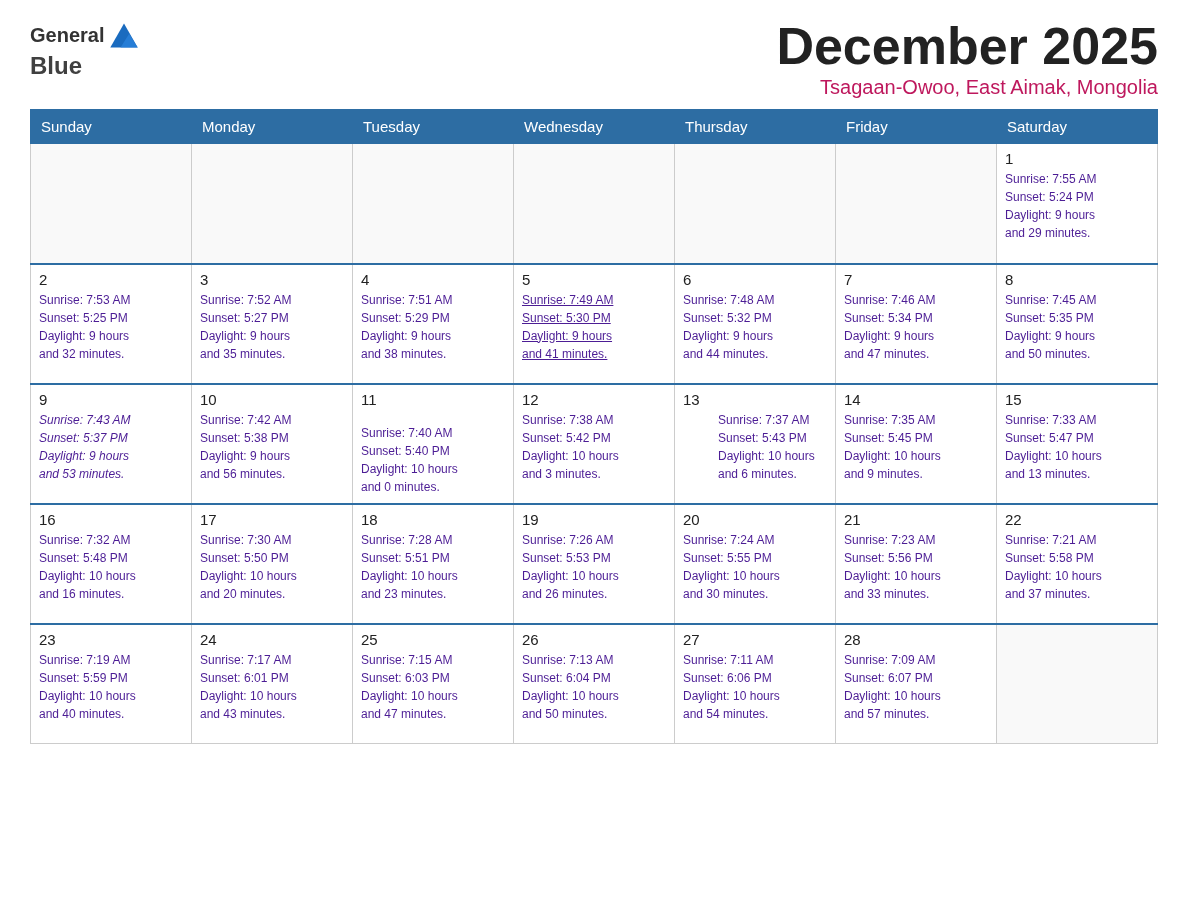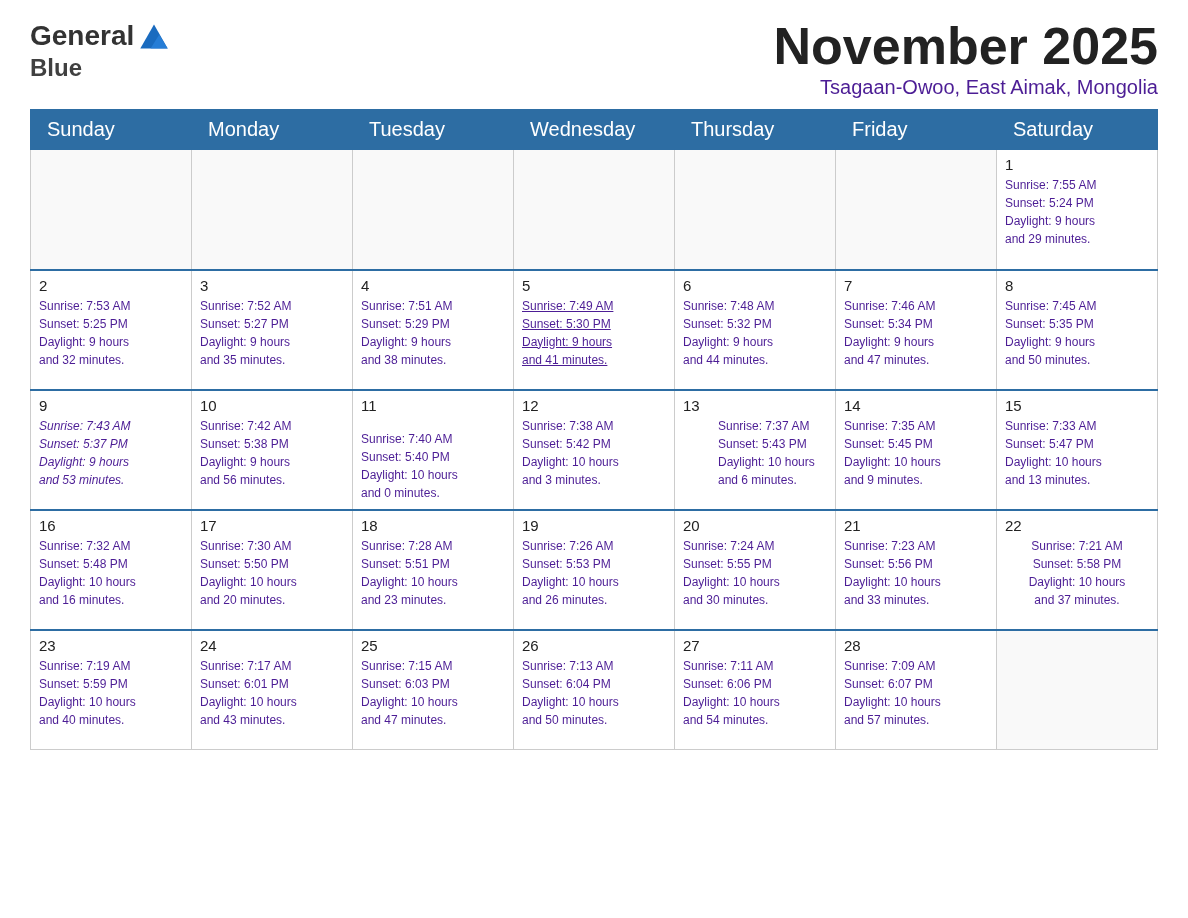--- a/index.html
+++ b/index.html
@@ -27,34 +27,34 @@
       text-align: right;
     }
     .month-year {
       font-size: 52px;
       font-weight: bold;
       color: #222;
       line-height: 1;
     }
     .location {
       font-size: 20px;
-      color: #4c1d95;
+      color: #be185d;
       margin-top: 4px;
     }
     .calendar {
       width: 100%;
       border-collapse: collapse;
       margin-top: 10px;
     }
     .calendar th {
       background-color: #2d6da3;
       color: #fff;
       text-align: left;
-      padding: 8px 16px;
-      font-size: 20px;
+      padding: 8px 10px;
+      font-size: 15px;
       font-weight: normal;
       border: 1px solid #2d6da3;
     }
     .calendar td {
       vertical-align: top;
       padding: 6px 8px;
       border: 1px solid #ccc;
       width: calc(100% / 7);
       min-height: 110px;
       font-size: 12.5px;
@@ -81,32 +81,32 @@
     .row-divider td {
       border-top: 2px solid #2d6da3;
     }
   </style>
 </head>
 <body>
 
 <div class="header">
   <div class="logo">
   <div style="display:flex;align-items:center;">
-    <span style="font-size:28px;font-weight:bold;color:#333;">General</span>
+    <span style="font-size:20px;font-weight:bold;color:#333;">General</span>
     <svg width="36" height="30" viewBox="0 0 40 35" xmlns="http://www.w3.org/2000/svg" style="margin-left:2px;">
       <polygon points="4,32 20,4 36,32" fill="#1a6bbf"></polygon>
       <polygon points="16,32 26,16 36,32" fill="#2980d9" opacity="0.85"></polygon>
     </svg>
   </div>
   <div style="margin-top:2px;">
     <span style="font-size:24px;font-weight:bold;color:#404040;">Blue</span>
   </div>
 </div>
   <div class="title-block">
-    <div class="month-year">November 2025</div>
+    <div class="month-year">December 2025</div>
     <div class="location">Tsagaan-Owoo, East Aimak, Mongolia</div>
   </div>
 </div>
 
 <table class="calendar">
   <thead>
     <tr>
     <th>Sunday</th>
         <th>Monday</th>
         <th>Tuesday</th>
@@ -272,21 +272,21 @@
         </td>
         <td>
           <span class="day-num">21</span>
           <div class="day-info" style="white-space: pre-line;">Sunrise: 7:23 AM
 Sunset: 5:56 PM
 Daylight: 10 hours
 and 33 minutes.</div>
         </td>
         <td>
           <span class="day-num">22</span>
-          <div class="day-info" style="white-space: pre-line; text-align: center;">Sunrise: 7:21 AM
+          <div class="day-info" style="white-space: pre-line;">Sunrise: 7:21 AM
 Sunset: 5:58 PM
 Daylight: 10 hours
 and 37 minutes.</div>
         </td>
       </tr>
       <tr class="week-row row-divider">
         <td>
           <span class="day-num">23</span>
           <div class="day-info" style="white-space: pre-line;">Sunrise: 7:19 AM
 Sunset: 5:59 PM

